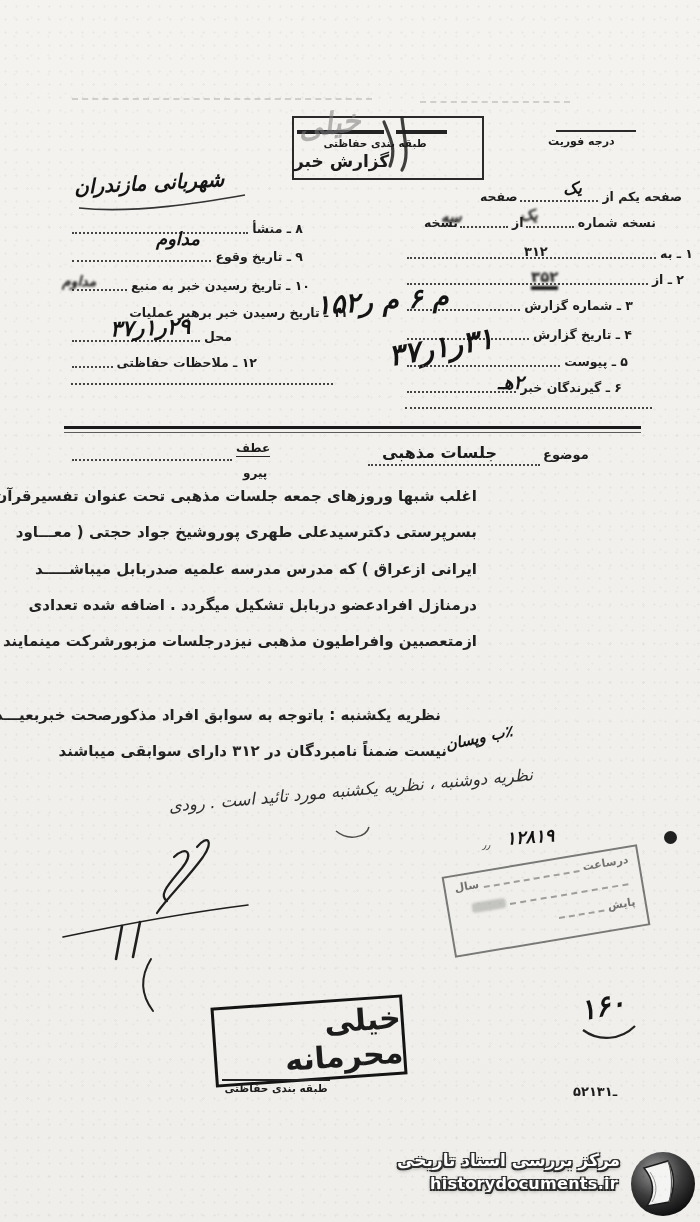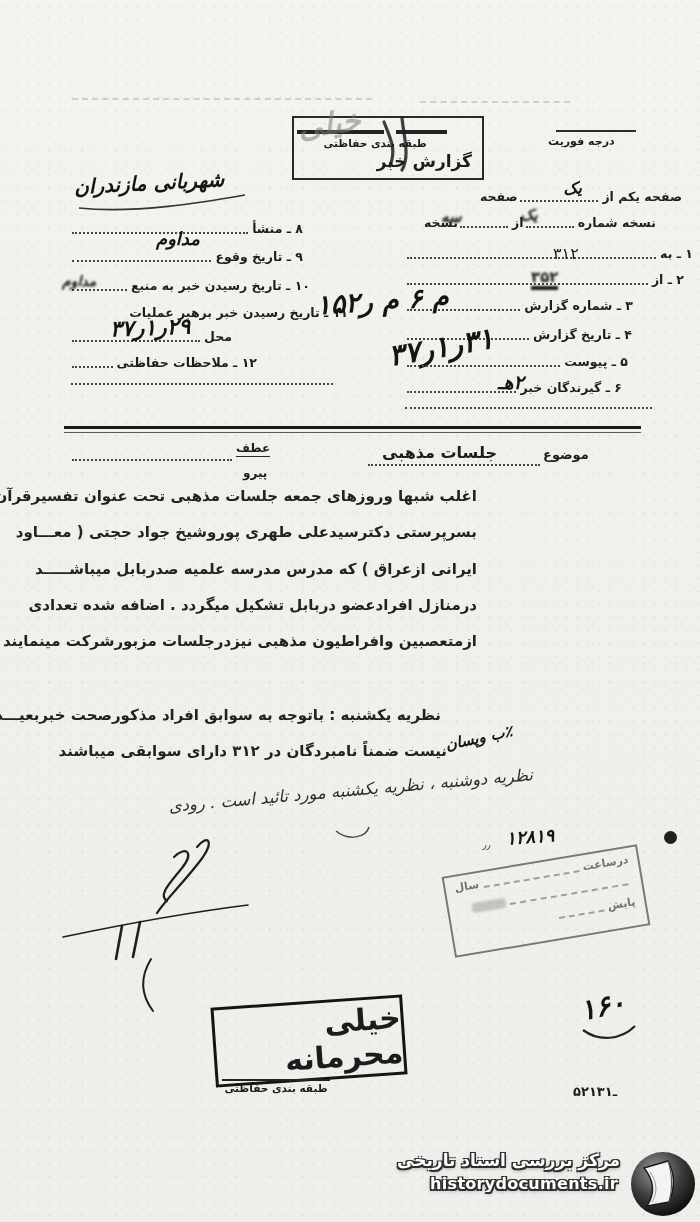--- a/index.html
+++ b/index.html
@@ -18,21 +18,21 @@
   .leader{flex:1 1 auto;border-bottom:2px dotted #454545;height:10px;margin:0 4px 2px 2px;min-width:8px;}
   .dotline{position:absolute;border-bottom:2px dotted #454545;height:0;}
   .hand{position:absolute;direction:rtl;white-space:nowrap;font-style:italic;color:#141414;
         font-family:"DejaVu Sans",sans-serif;}
   .blob{filter:blur(1.1px);font-weight:800;}
   .smudge-bar{border-bottom:4px solid #181818;}
   .stampbox{position:absolute;left:292px;top:116px;width:188px;height:60px;border:2.5px solid #2a2a2a;}
   .stamp-topline{position:absolute;left:3px;top:12px;width:150px;height:4px;
         background:linear-gradient(90deg,#232323 0 58%,transparent 58% 66%,#232323 66% 100%);}
   .stamp-class{position:absolute;left:0;right:26px;top:19px;text-align:center;font-size:10.5px;font-weight:700;direction:rtl;}
-  .stamp-title{position:absolute;left:0;right:10px;top:33px;text-align:right;font-size:17px;font-weight:800;direction:rtl;}
+  .stamp-title{position:absolute;left:0;right:10px;top:33px;text-align:left;font-size:17px;font-weight:800;direction:rtl;}
   .divider{position:absolute;left:64px;top:426px;width:577px;height:3px;
         border-top:3px solid #1a1a1a;border-bottom:1px solid #5a5a5a;}
   .bodyline{position:absolute;left:75px;width:402px;direction:rtl;text-align:right;white-space:nowrap;
         font-size:15px;font-weight:600;color:#222;letter-spacing:.2px;}
   .receipt{position:absolute;left:447px;top:860px;width:198px;height:82px;border:2px solid #5c5c5c;
         transform:rotate(-9.5deg);opacity:.8;color:#555;padding:5px 9px;box-sizing:border-box;}
   .receipt .rrow{display:flex;direction:rtl;align-items:flex-end;font-size:11px;font-weight:600;margin-bottom:9px;}
   .receipt .rleader{flex:1;border-bottom:2px dashed #8a8a8a;height:8px;margin:0 4px 2px;}
   .secret{position:absolute;left:213px;top:1001px;width:186px;height:74px;border:3.5px solid #141414;
         transform:rotate(-4deg);display:flex;align-items:center;justify-content:center;
@@ -109,21 +109,21 @@
   <div class="row" style="left:70px;top:355px;width:187px">
     <span class="fl">۱۲ ـ ملاحظات حفاظتی</span>
     <span class="leader"></span>
   </div>
   <div class="dotline" style="left:71px;top:383px;width:262px"></div>
 
   <div class="row" style="left:405px;top:246px;width:288px">
     <span class="fl">۱ ـ به</span>
     <span class="leader"></span>
   </div>
-  <div class="t" style="left:553px;top:244px;font-size:16px;font-weight:400;letter-spacing:3px">۳۱۲</div>
+  <div class="t" style="left:524px;top:244px;font-size:13px;font-weight:700;letter-spacing:3px">۳۱۲</div>
 
   <div class="row" style="left:405px;top:272px;width:279px">
     <span class="fl">۲ ـ از</span>
     <span class="leader"></span>
   </div>
   <div class="t blob smudge-bar" style="left:531px;top:268px;font-size:15px;letter-spacing:2px">۳۵۲</div>
 
   <div class="row" style="left:405px;top:298px;width:228px">
     <span class="fl">۳ ـ شماره گزارش</span>
     <span class="leader"></span>

